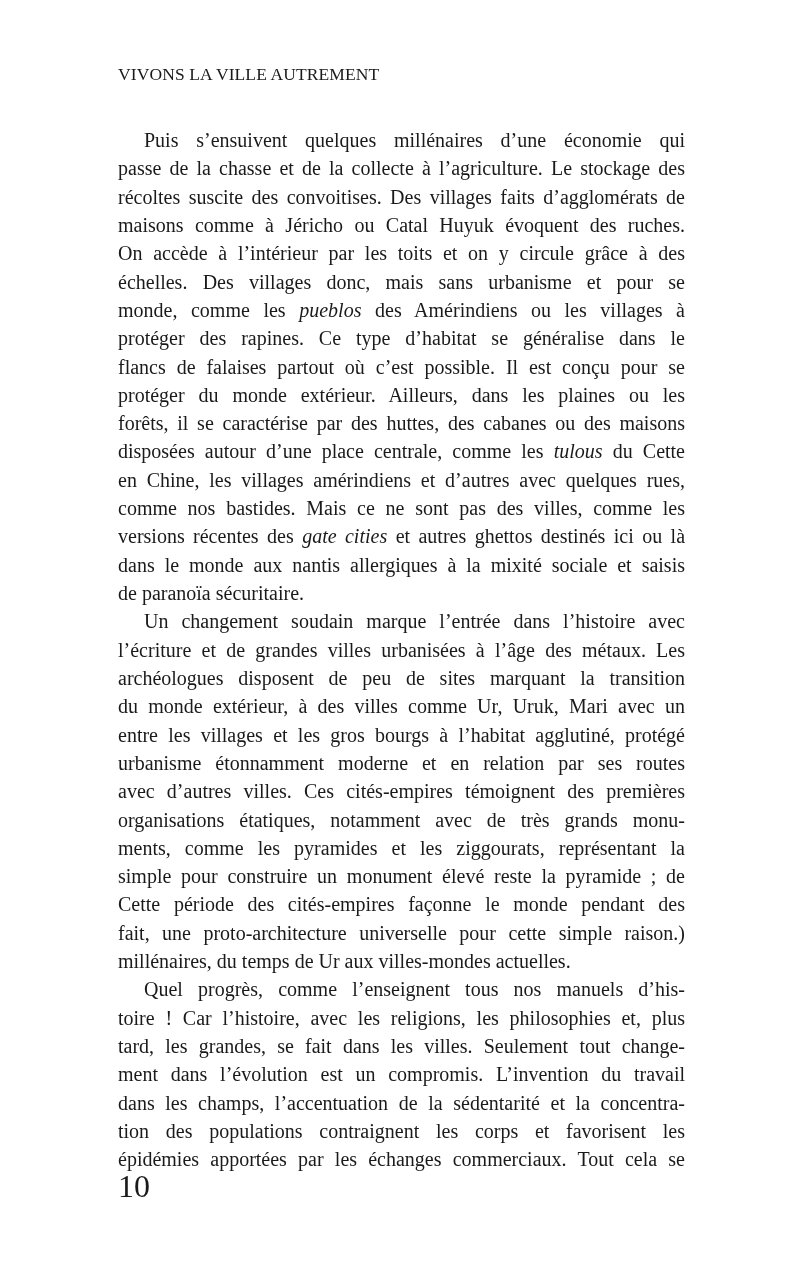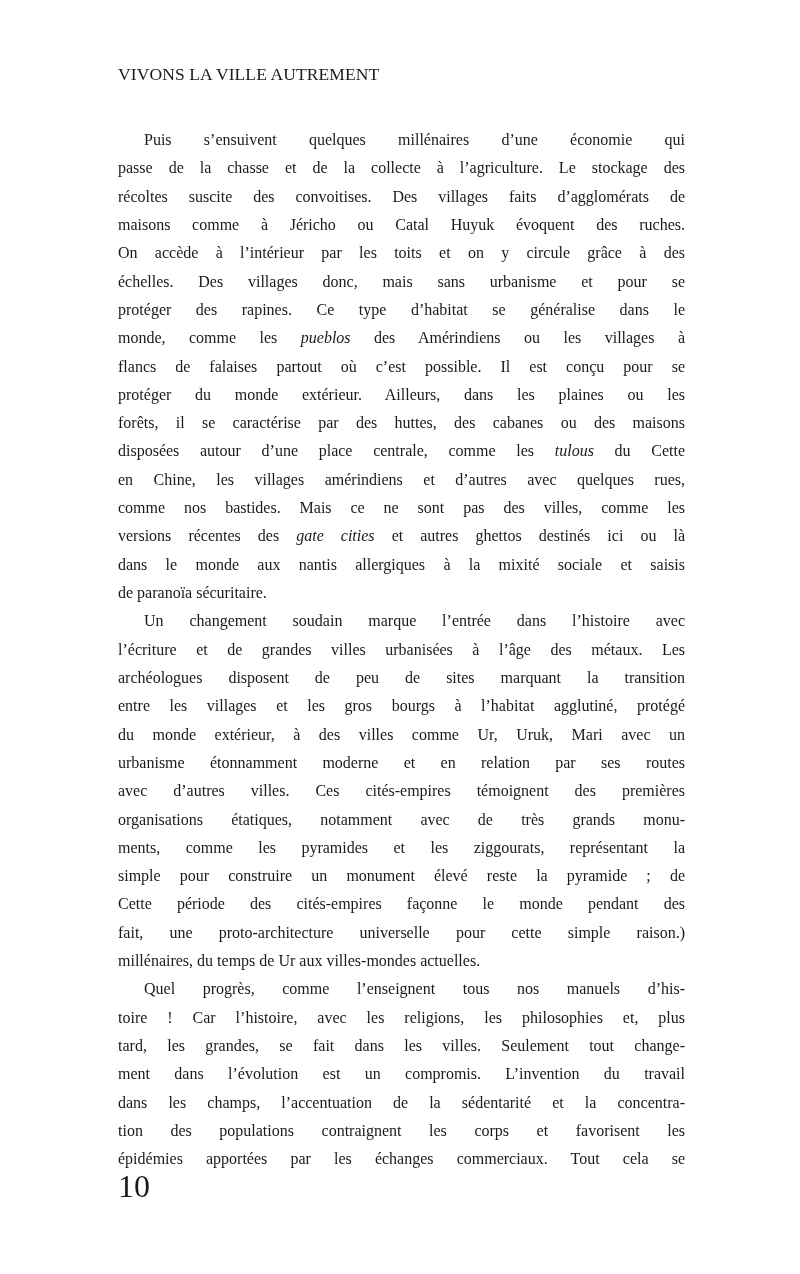--- a/index.html
+++ b/index.html
@@ -10,21 +10,21 @@
     font-family: "Liberation Serif", "DejaVu Serif", serif;
   }
   .running-head {
     position: absolute; left: 118px; top: 64px;
     font-size: 17.5px; letter-spacing: 0.1px; color: #1a1a1a;
   }
   .text {
     position: absolute; left: 118px; top: 126px; width: 567px;
   }
   .line {
-    height: 28.32px; line-height: 28.32px; font-size: 16px;
+    height: 28.32px; line-height: 28.32px; font-size: 20px;
     white-space: nowrap; text-align: justify; text-align-last: justify;
     overflow: visible;
   }
   .line.last { text-align-last: left; }
   .line.indent { text-indent: 26px; }
   .line i { font-style: italic; }
   .folio {
     position: absolute; left: 118px; top: 1168px; font-size: 32px; color: #1a1a1a;
   }
 </style>
@@ -33,36 +33,36 @@
 
 <div class="page">
   <div class="running-head">VIVONS LA VILLE AUTREMENT</div>
   <div class="text" id="body-text">
       <div class="line indent">Puis s’ensuivent quelques millénaires d’une économie qui</div>
       <div class="line">passe de la chasse et de la collecte à l’agriculture. Le stockage des</div>
       <div class="line">récoltes suscite des convoitises. Des villages faits d’agglomérats de</div>
       <div class="line">maisons comme à Jéricho ou Catal Huyuk évoquent des ruches.</div>
       <div class="line">On accède à l’intérieur par les toits et on y circule grâce à des</div>
       <div class="line">échelles. Des villages donc, mais sans urbanisme et pour se</div>
+      <div class="line"><span>monde, comme les </span><i>pueblos</i><span> des Amérindiens ou les villages à</span></div>
       <div class="line">protéger des rapines. Ce type d’habitat se généralise dans le</div>
-      <div class="line"><span>monde, comme les </span><i>pueblos</i><span> des Amérindiens ou les villages à</span></div>
       <div class="line">flancs de falaises partout où c’est possible. Il est conçu pour se</div>
       <div class="line">protéger du monde extérieur. Ailleurs, dans les plaines ou les</div>
       <div class="line">forêts, il se caractérise par des huttes, des cabanes ou des maisons</div>
       <div class="line"><span>disposées autour d’une place centrale, comme les </span><i>tulous</i><span> du Cette</span></div>
       <div class="line">en Chine, les villages amérindiens et d’autres avec quelques rues,</div>
       <div class="line">comme nos bastides. Mais ce ne sont pas des villes, comme les</div>
       <div class="line"><span>versions récentes des </span><i>gate cities</i><span> et autres ghettos destinés ici ou là</span></div>
       <div class="line">dans le monde aux nantis allergiques à la mixité sociale et saisis</div>
       <div class="line last">de paranoïa sécuritaire.</div>
       <div class="line indent">Un changement soudain marque l’entrée dans l’histoire avec</div>
       <div class="line">l’écriture et de grandes villes urbanisées à l’âge des métaux. Les</div>
       <div class="line">archéologues disposent de peu de sites marquant la transition</div>
+      <div class="line">du monde extérieur, à des villes comme Ur, Uruk, Mari avec un</div>
       <div class="line">entre les villages et les gros bourgs à l’habitat agglutiné, protégé</div>
-      <div class="line">du monde extérieur, à des villes comme Ur, Uruk, Mari avec un</div>
       <div class="line">urbanisme étonnamment moderne et en relation par ses routes</div>
       <div class="line">avec d’autres villes. Ces cités-empires témoignent des premières</div>
       <div class="line">organisations étatiques, notamment avec de très grands monu-</div>
       <div class="line">ments, comme les pyramides et les ziggourats, représentant la</div>
       <div class="line">simple pour construire un monument élevé reste la pyramide ; de</div>
       <div class="line">Cette période des cités-empires façonne le monde pendant des</div>
       <div class="line">fait, une proto-architecture universelle pour cette simple raison.)</div>
       <div class="line last">millénaires, du temps de Ur aux villes-mondes actuelles.</div>
       <div class="line indent">Quel progrès, comme l’enseignent tous nos manuels d’his-</div>
       <div class="line">toire ! Car l’histoire, avec les religions, les philosophies et, plus</div>

